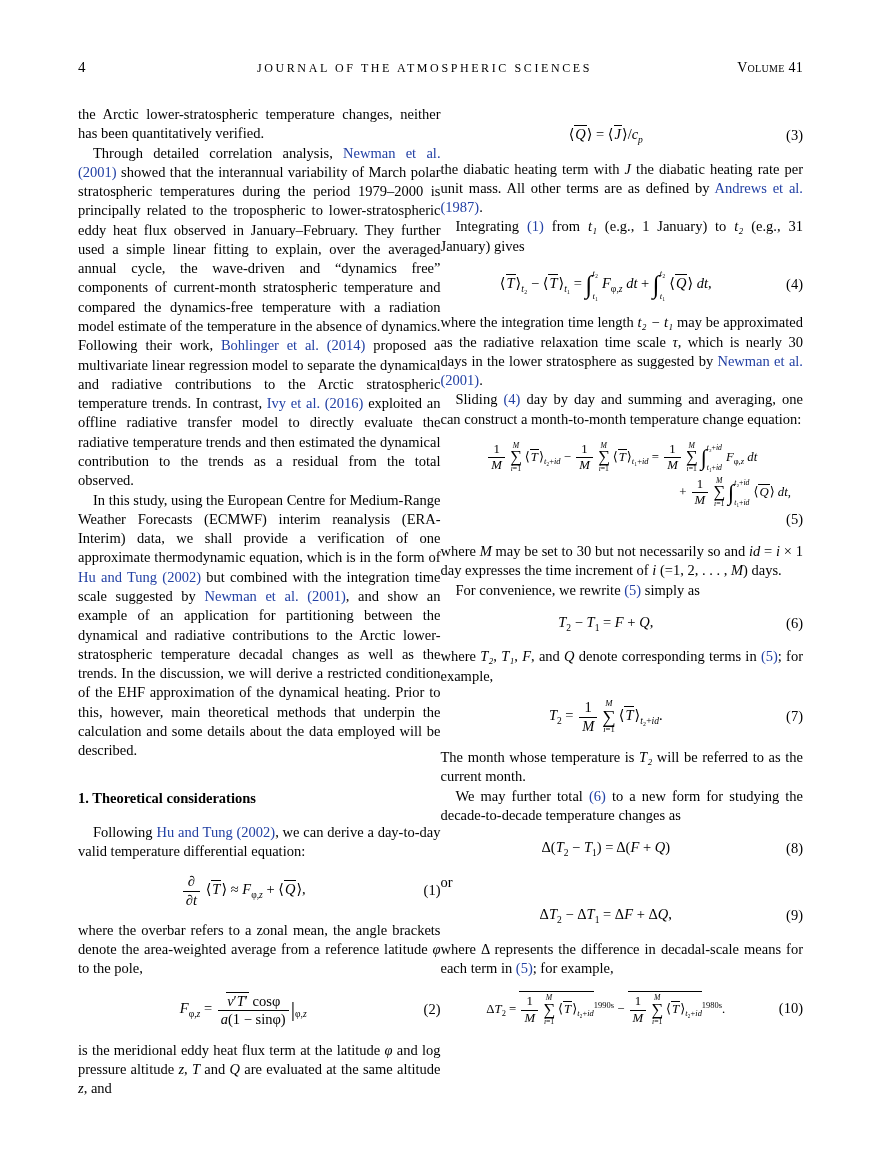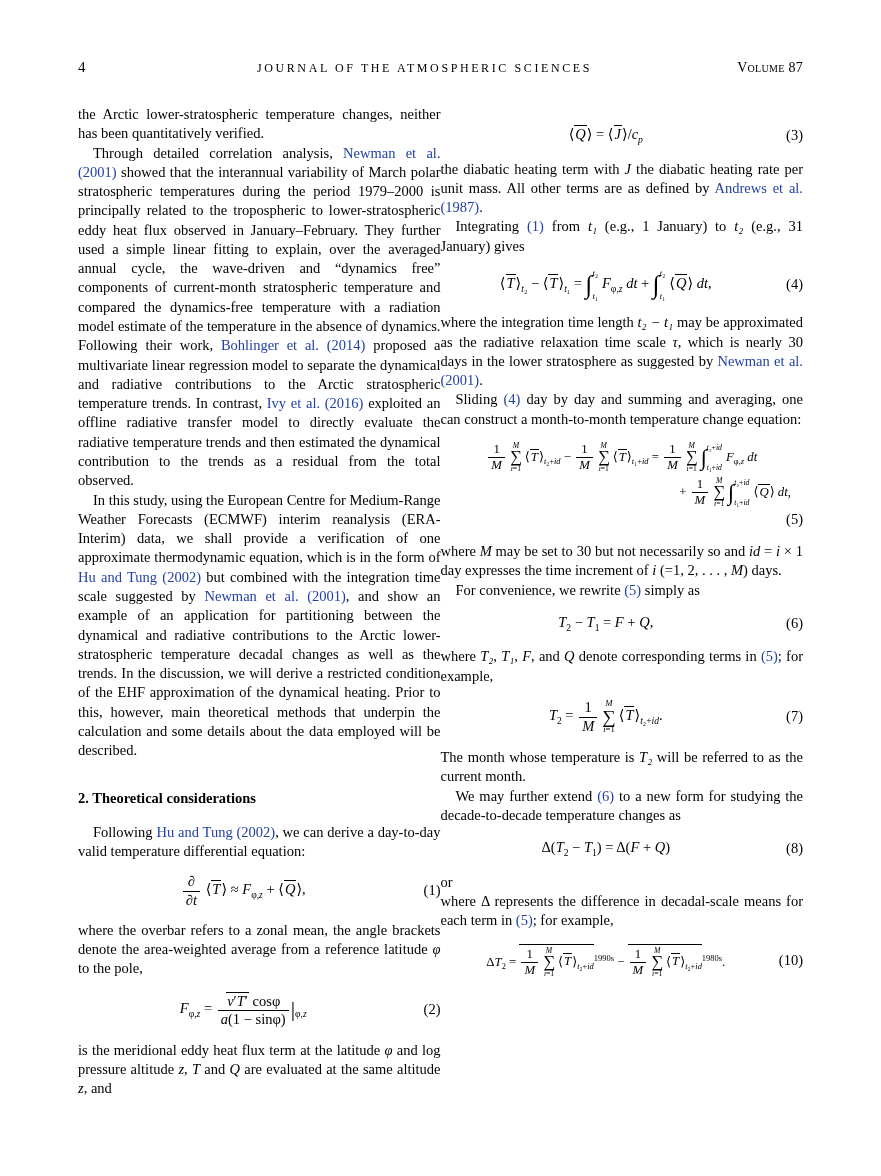--- a/index.html
+++ b/index.html
@@ -44,31 +44,31 @@
   .eq-body sub,.eq-body sup{font-size:.66em}
 </style>
 </head>
 <body>
 
 <div class="page">
 
   <header class="page-header">
     <span class="page-num">4</span>
     <span class="journal-title">JOURNAL OF THE ATMOSPHERIC SCIENCES</span>
-    <span class="volume">Volume 87</span>
+    <span class="volume">Volume 41</span>
   </header>
 
   <div class="columns">
 
     <div class="col">
       <p class="para"><span>the Arctic lower-stratospheric temperature changes, neither has been quantitatively verified.</span></p>
       <p class="para indent"><span>Through detailed correlation analysis, </span><span class="ref-link">Newman et al. (2001)</span><span> showed that the interannual variability of March polar stratospheric temperatures during the period 1979–2000 is principally related to the tropospheric to lower-stratospheric eddy heat flux observed in January–February. They further used a simple linear fitting to explain, over the averaged annual cycle, the wave-driven and “dynamics free” components of current-month stratospheric temperature and compared the dynamics-free temperature with a radiation model estimate of the temperature in the absence of dynamics. Following their work, </span><span class="ref-link">Bohlinger et al. (2014)</span><span> proposed a multivariate linear regression model to separate the dynamical and radiative contributions to the Arctic stratospheric temperature trends. In contrast, </span><span class="ref-link">Ivy et al. (2016)</span><span> exploited an offline radiative transfer model to directly evaluate the radiative temperature trends and then estimated the dynamical contribution to the trends as a residual from the total observed.</span></p>
       <p class="para indent"><span>In this study, using the European Centre for Medium-Range Weather Forecasts (ECMWF) interim reanalysis (ERA-Interim) data, we shall provide a verification of one approximate thermodynamic equation, which is in the form of </span><span class="ref-link">Hu and Tung (2002)</span><span> but combined with the integration time scale suggested by </span><span class="ref-link">Newman et al. (2001)</span><span>, and show an example of an application for partitioning between the dynamical and radiative contributions to the Arctic lower-stratospheric temperature decadal changes as well as the trends. In the discussion, we will derive a restricted condition of the EHF approximation of the dynamical heating. Prior to this, however, main theoretical methods that underpin the calculation and some details about the data employed will be described.</span></p>
 
-      <h2 class="section-heading">2. Theoretical considerations</h2>
+      <h2 class="section-heading">1. Theoretical considerations</h2>
 
       <p class="para indent"><span>Following </span><span class="ref-link">Hu and Tung (2002)</span><span>, we can derive a day-to-day valid temperature differential equation:</span></p>
 
       <div class="eq">
         <span class="eq-body"><span class="frac">
               <span class="fn">∂</span>
               <span class="fd">∂<i>t</i></span>
             </span> ⟨<span class="ov"><i>T</i></span>⟩ ≈ <i>F</i><sub>φ,<i>z</i></sub> + ⟨<span class="ov"><i>Q</i></span>⟩,</span>
         <span class="eq-num">(1)</span>
       </div>
@@ -168,29 +168,33 @@
               <span class="fd"><i>M</i></span>
             </span><span class="sum">
               <span class="su"><i>M</i></span>
               <span class="sg">∑</span>
               <span class="sl"><i>i</i>=1</span>
             </span>⟨<span class="ov"><i>T</i></span>⟩<sub><i>t</i>₂+<i>id</i></sub>.</span>
         <span class="eq-num">(7)</span>
       </div>
 
       <p class="para"><span>The month whose temperature is </span><span class="it">T₂</span><span> will be referred to as the current month.</span></p>
-      <p class="para indent"><span>We may further extend </span><span class="ref-link">(6)</span><span> to a new form for studying the decade-to-decade temperature changes as</span></p>
+      <p class="para indent"><span>We may further total </span><span class="ref-link">(6)</span><span> to a new form for studying the decade-to-decade temperature changes as</span></p>
 
       <div class="eq">
         <span class="eq-body">Δ(<i>T</i><sub>2</sub> − <i>T</i><sub>1</sub>) = Δ(<i>F</i> + <i>Q</i>)</span>
         <span class="eq-num">(8)</span>
       </div>
 
       <p class="para"><span>or</span></p>
 
+      <div class="eq">
+        <span class="eq-body">Δ<i>T</i><sub>2</sub> − Δ<i>T</i><sub>1</sub> = Δ<i>F</i> + Δ<i>Q</i>,</span>
+        <span class="eq-num">(9)</span>
+      </div>
 
       <p class="para"><span>where Δ represents the difference in decadal-scale means for each term in </span><span class="ref-link">(5)</span><span>; for example,</span></p>
 
       <div class="eq eq-sm">
         <span class="eq-body">Δ<i>T</i><sub>2</sub> = <span class="ovg"><span class="frac">
                 <span class="fn">1</span>
                 <span class="fd"><i>M</i></span>
               </span><span class="sum">
                 <span class="su"><i>M</i></span>
                 <span class="sg">∑</span>

